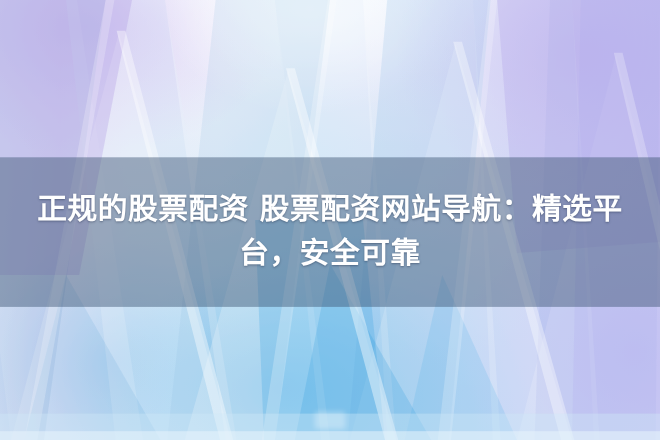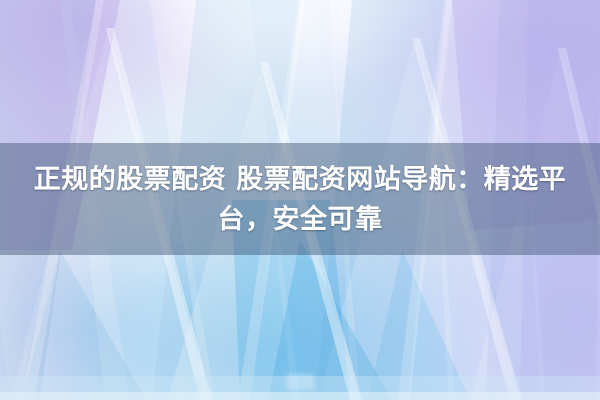--- a/index.html
+++ b/index.html
@@ -102,21 +102,21 @@
   
   .shards { position: absolute; inset: 0; }
   .shards svg { display: block; width: 600px; height: 400px; }
 
   
   .title-band {
     position: absolute;
     left: 0;
     top: 143px;
     width: 600px;
-    height: 112px;
+    height: 136px;
     background: rgba(62,84,116,0.46);
     display: flex;
     align-items: center;
     justify-content: center;
   }
 
   .title-text {
     width: 562px;
     margin: 0;
     text-align: center;

